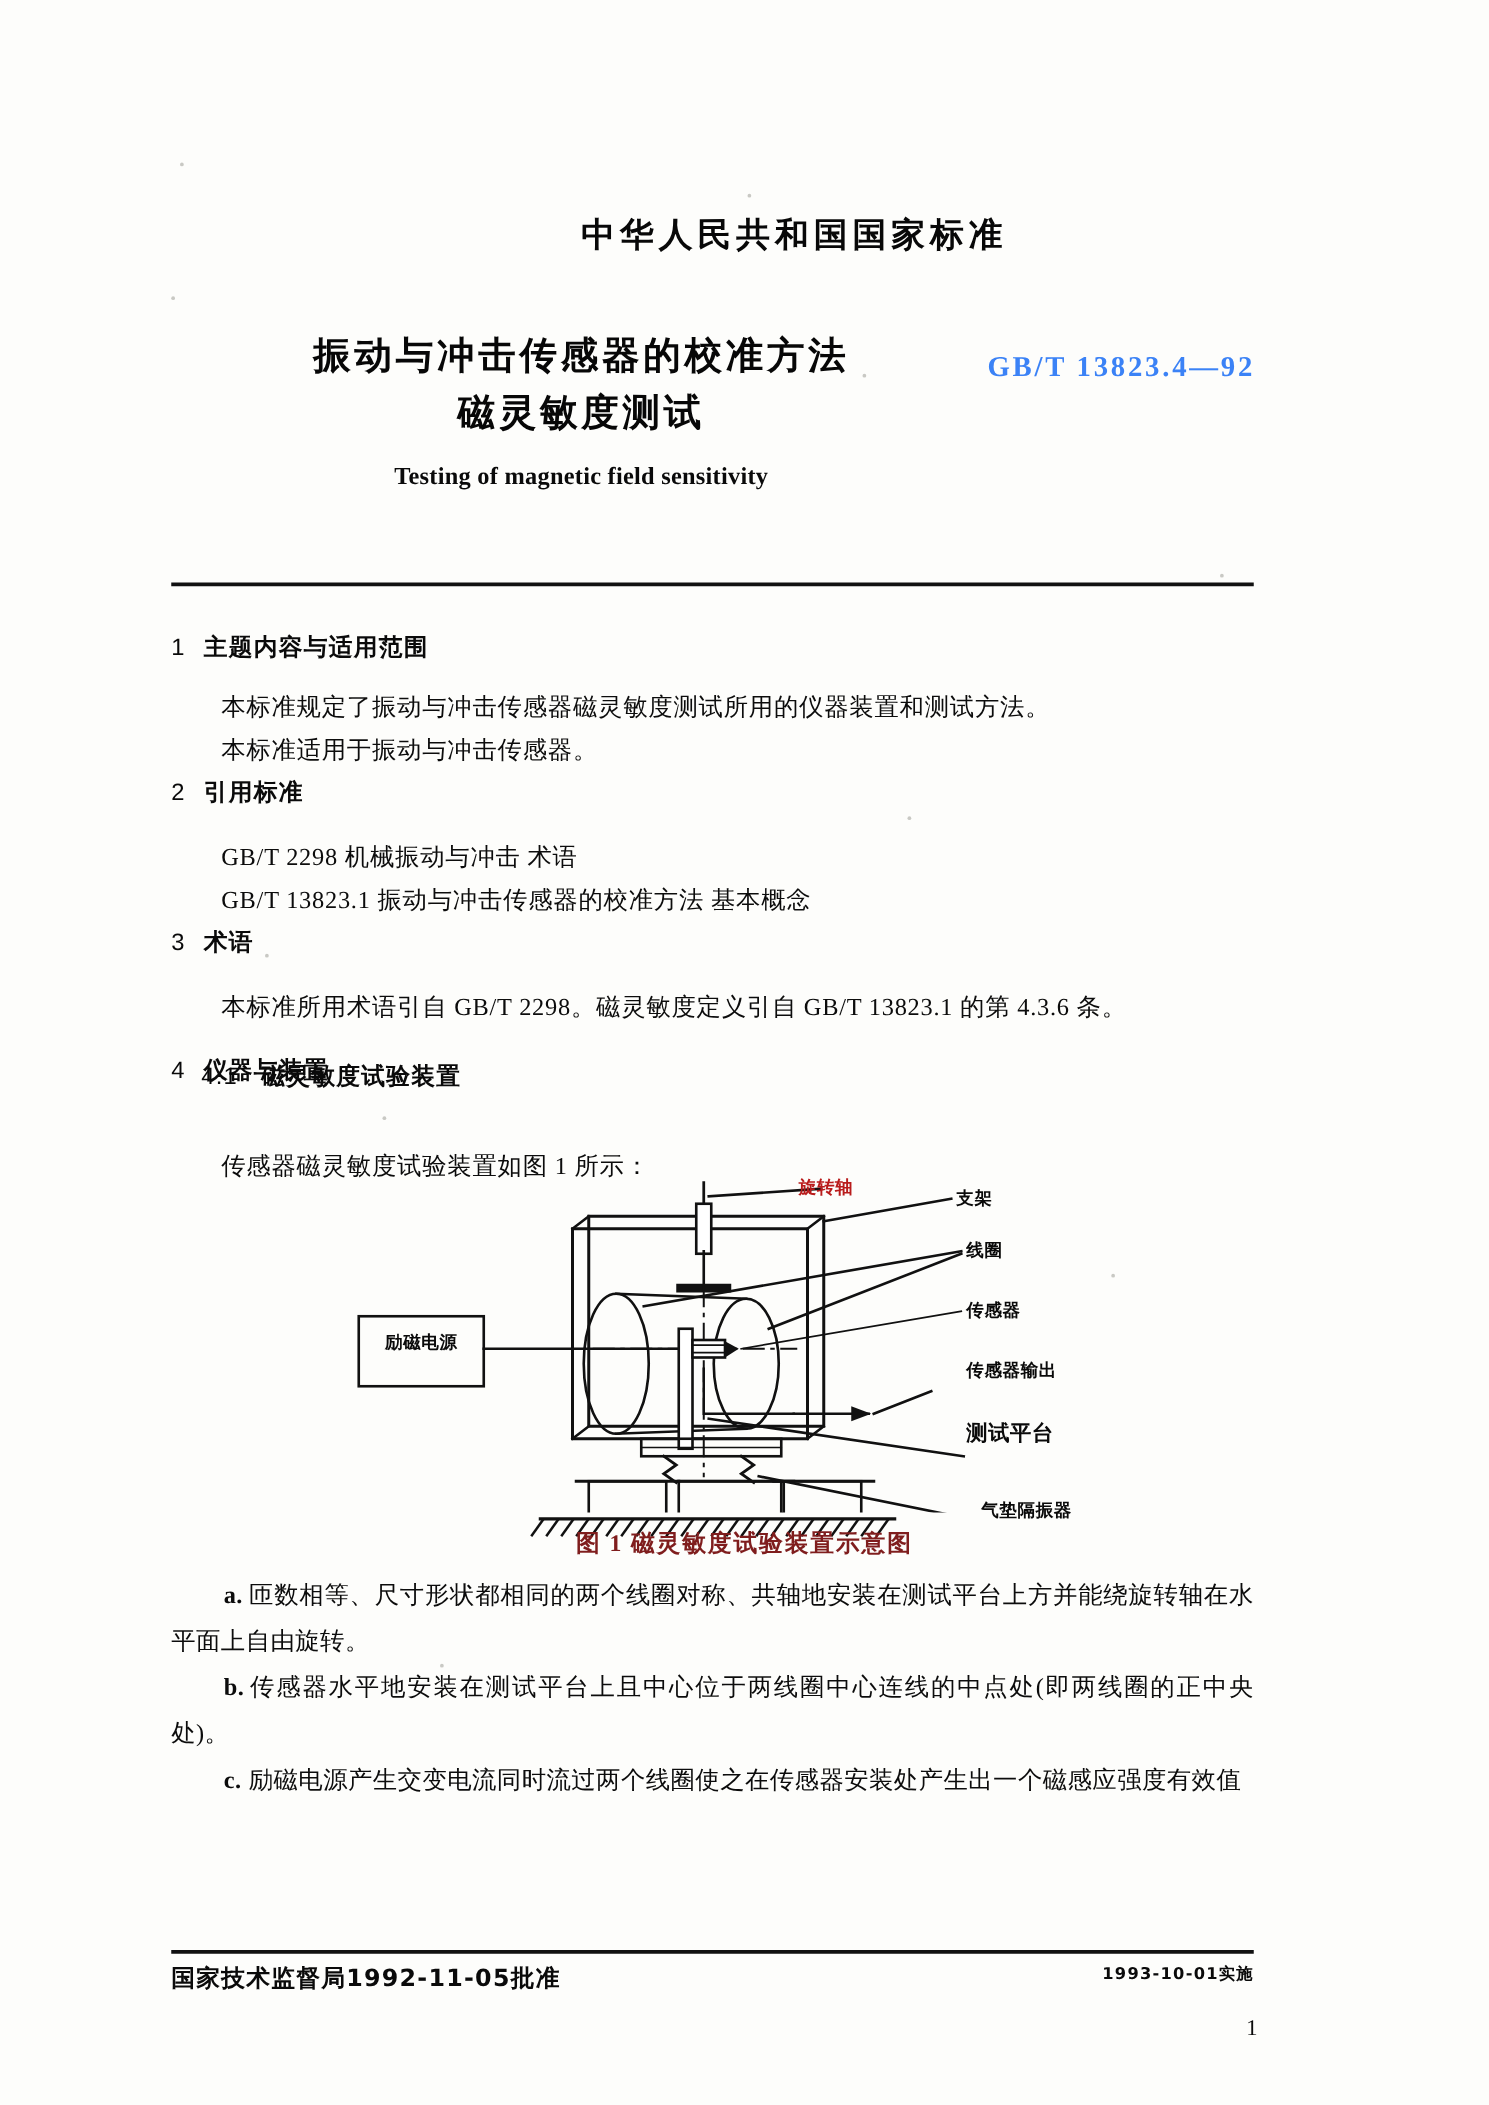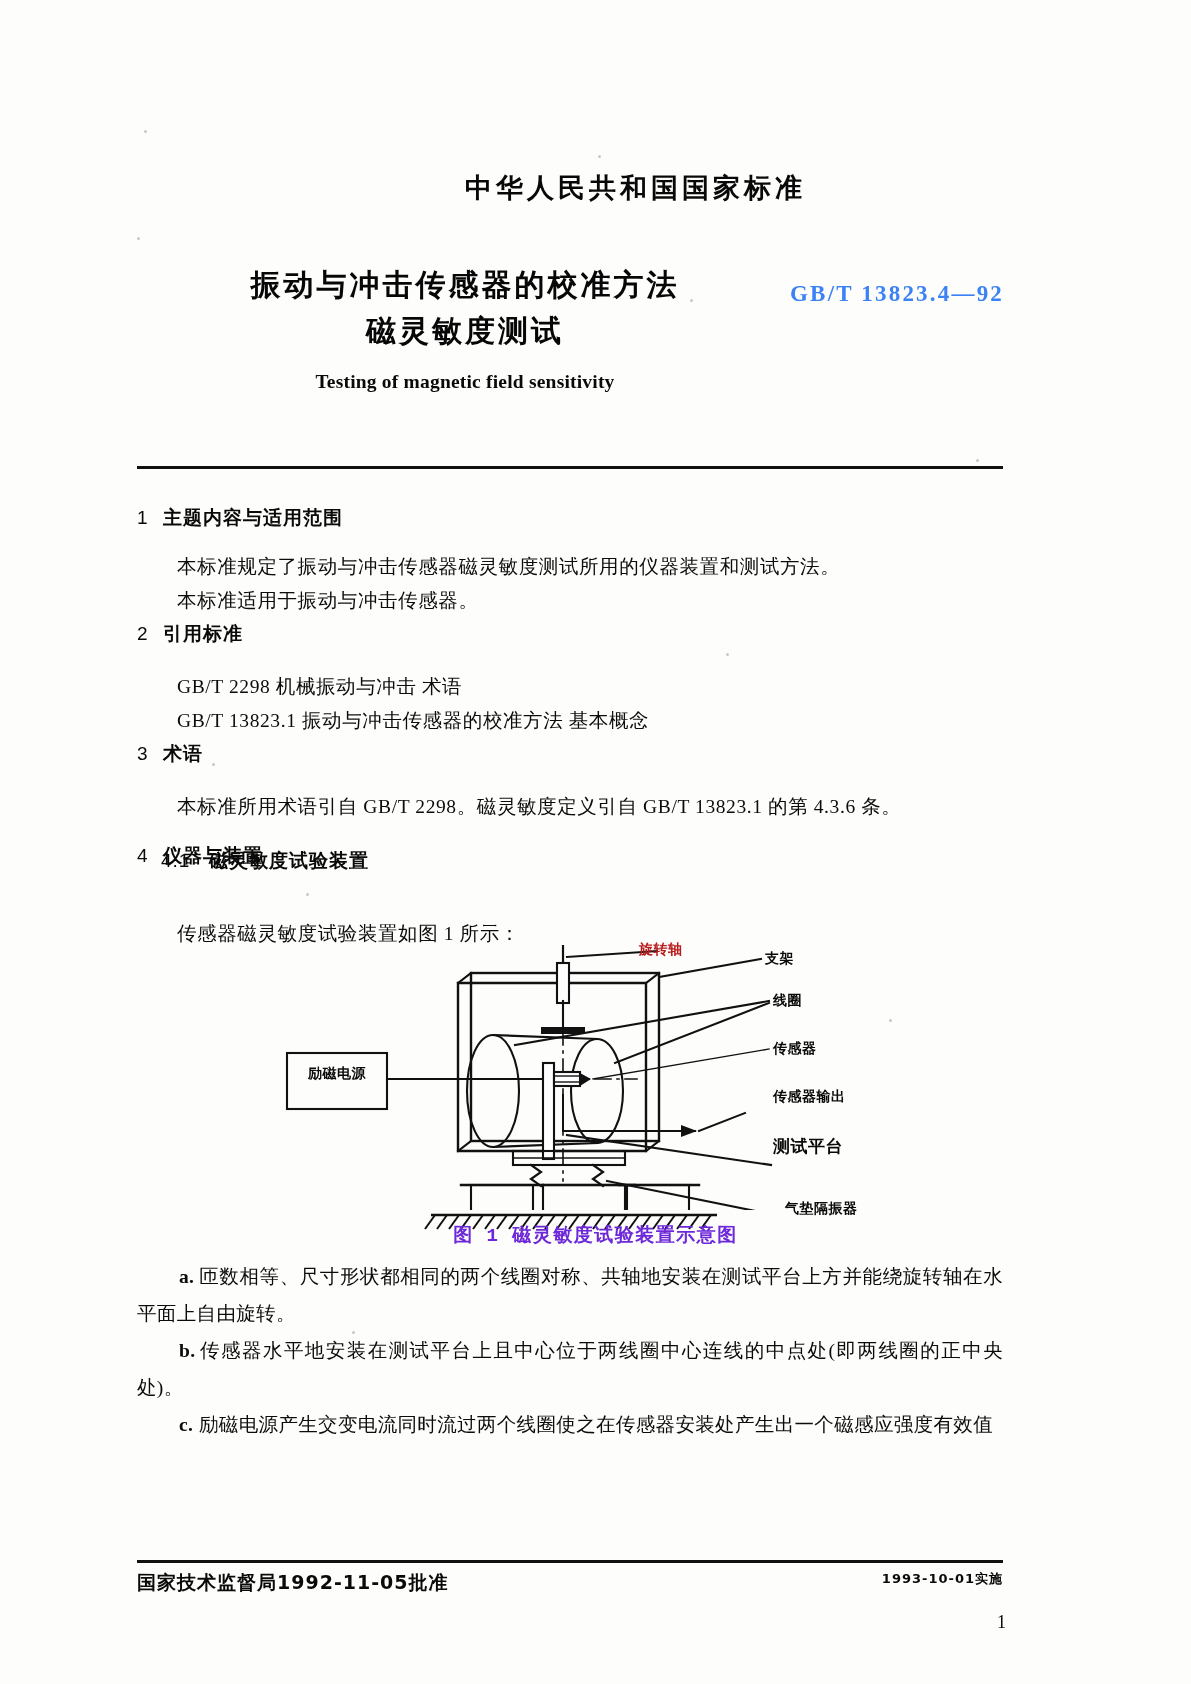--- a/index.html
+++ b/index.html
@@ -132,25 +132,25 @@
     left: 275px;
     width: 640px;
     height: 265px;
   }
   .fig-caption {
     position: absolute;
     top: 1222px;
     left: 0;
     width: 1191px;
     text-align: center;
-    font-family: Liberation Mono, monospace;
+    font-family: Liberation Serif, serif;
     font-weight: bold;
     font-size: 19px;
     letter-spacing: 1.5px;
-    color: #6d28d9;
+    color: #7f1d1d;
   }
 
   
   .foot-rule {
     position: absolute;
     top: 1560px;
     left: 137px;
     width: 866px;
     height: 2.5px;
     background: #111;

